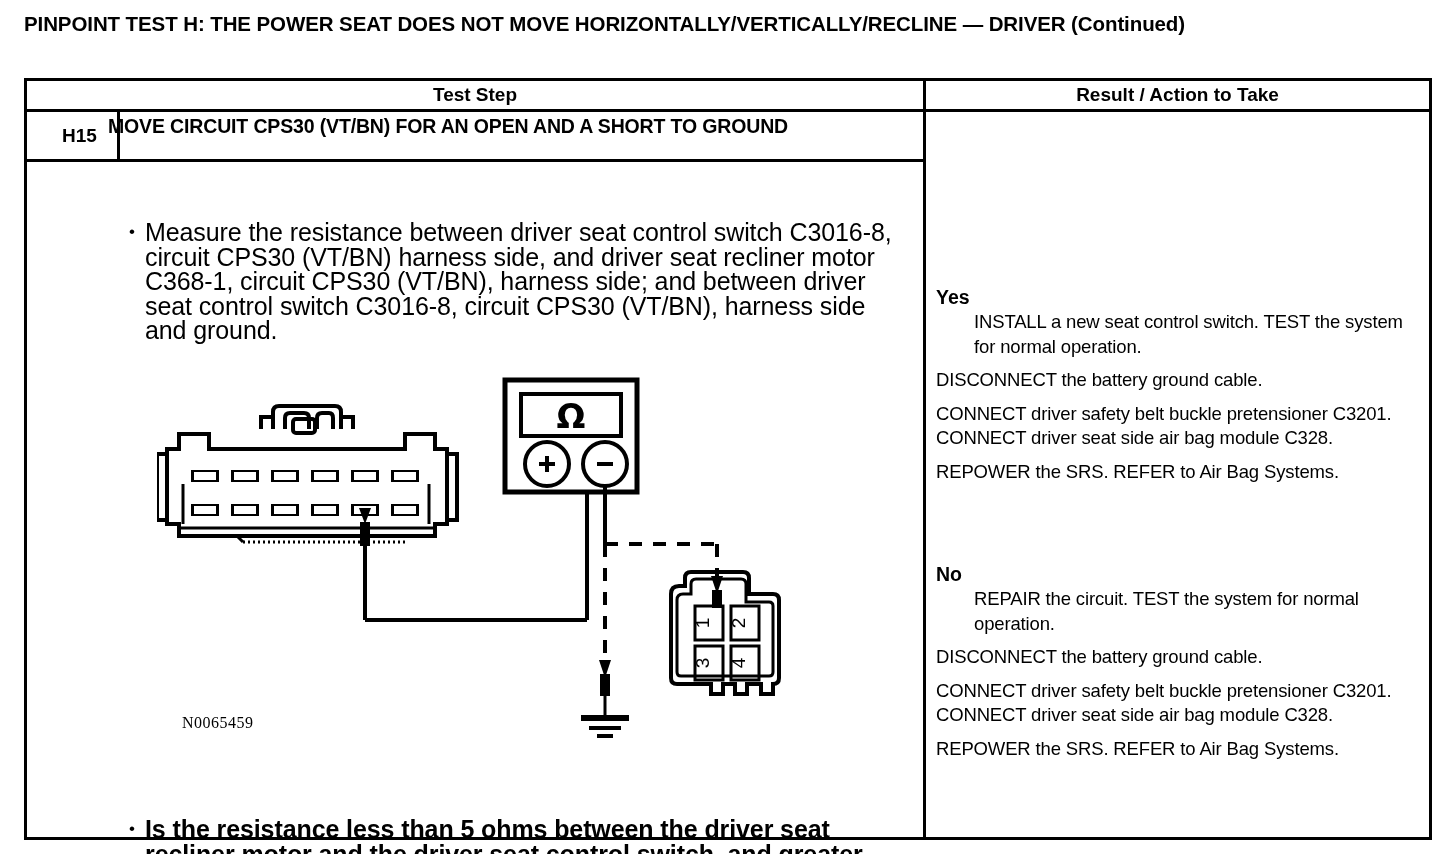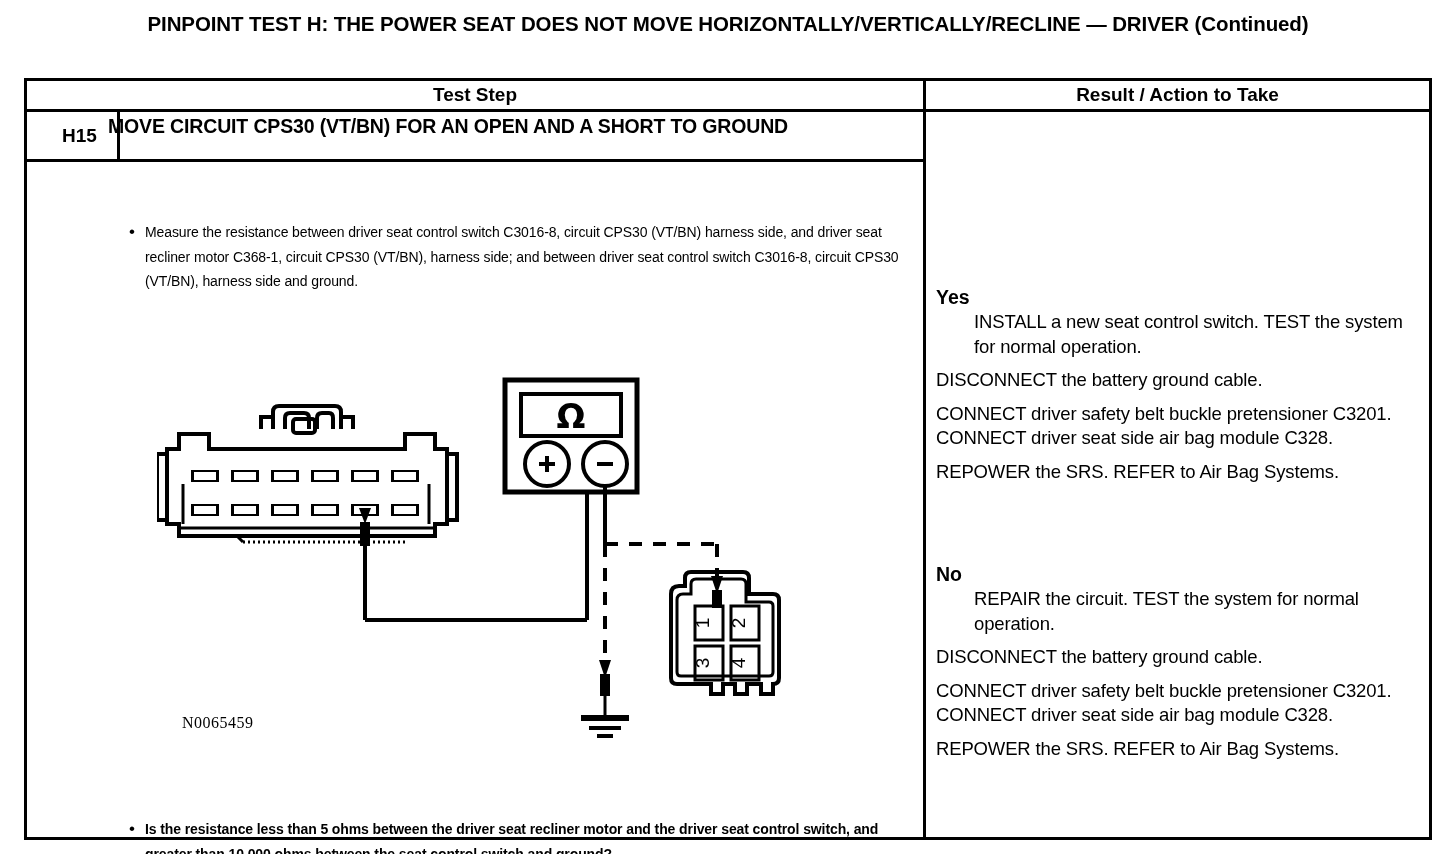--- a/index.html
+++ b/index.html
@@ -2,21 +2,21 @@
 <html><head>
 <meta charset="utf-8">
 <style>
   html,body{margin:0;padding:0;background:#fff;}
   body{width:1456px;height:854px;position:relative;
        font-family:"Liberation Sans", sans-serif;color:#000;
        -webkit-font-smoothing:none;}
 
   
   #doc-title{position:absolute;left:24px;top:12px;width:1408px;
-       text-align:center;font-weight:bold;font-size:20.5px;line-height:24px;
+       text-align:left;font-weight:bold;font-size:20.5px;line-height:24px;
        letter-spacing:-0.1px;}
 
   
   #pinpoint-table{position:absolute;left:24px;top:78px;width:1408px;height:762px;
        border:3px solid #000;box-sizing:border-box;}
 
   
   #table-header{position:absolute;left:0;top:0;width:100%;height:31px;
        border-bottom:3px solid #000;box-sizing:border-box;}
   #th-teststep{position:absolute;left:0;top:0;width:896px;height:28px;
@@ -38,21 +38,21 @@
   #step-id{position:absolute;left:0;top:0;width:78px;height:47px;
        display:flex;align-items:center;justify-content:center;
        font-weight:bold;font-size:19px;border-right:3px solid #000;box-sizing:border-box;margin-left:15px;}
   #step-title{position:absolute;left:81px;top:3px;right:4px;
        font-weight:bold;font-size:19.5px;line-height:23px;letter-spacing:-0.15px;}
 
   #step-body{position:absolute;left:0;top:50px;width:896px;bottom:0;}
 
   .bullet-block{position:absolute;display:flex;}
   .bullet-dot{width:26px;flex:none;text-align:center;font-size:17px;line-height:24px;}
-  .bullet-text{font-size:14px;line-height:24.5px;letter-spacing:-0.1px;}
+  .bullet-text{font-size:25px;line-height:24.5px;letter-spacing:-0.1px;}
   #measure-bullet{left:92px;top:58px;width:790px;}
   #question-bullet{left:92px;top:655px;width:790px;}
   #question-bullet .bullet-text{font-weight:bold;line-height:25px;}
 
   
   #figure{position:absolute;left:130px;top:210px;width:640px;height:430px;}
   #figure-id{position:absolute;left:25px;top:342px;font-size:16px;letter-spacing:0.5px;font-family:Liberation Serif, serif;}
 
   svg{display:block;}
 

